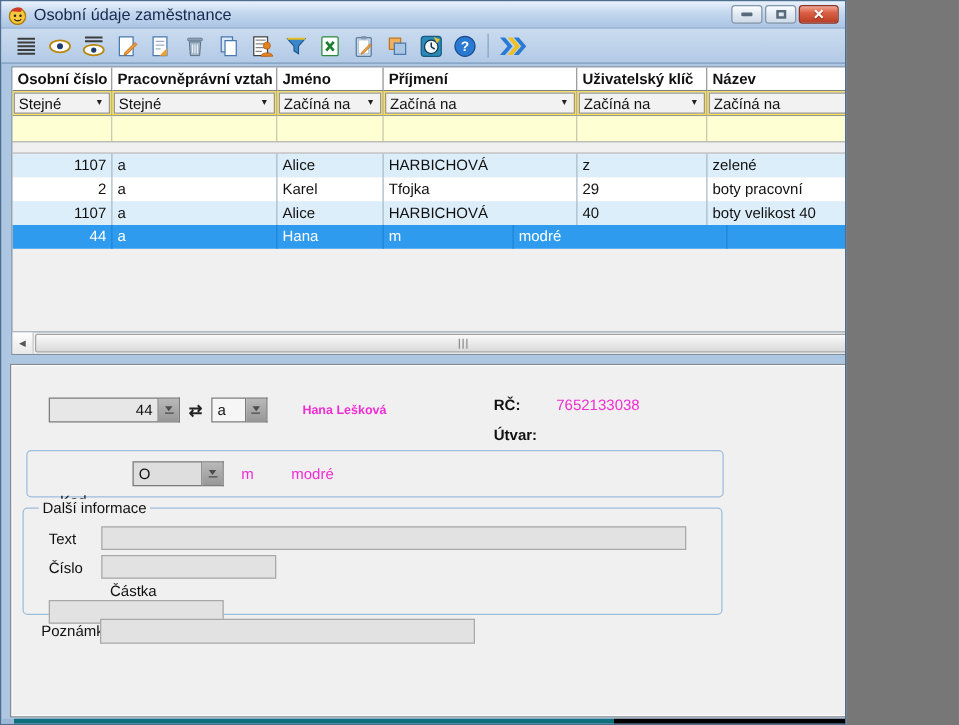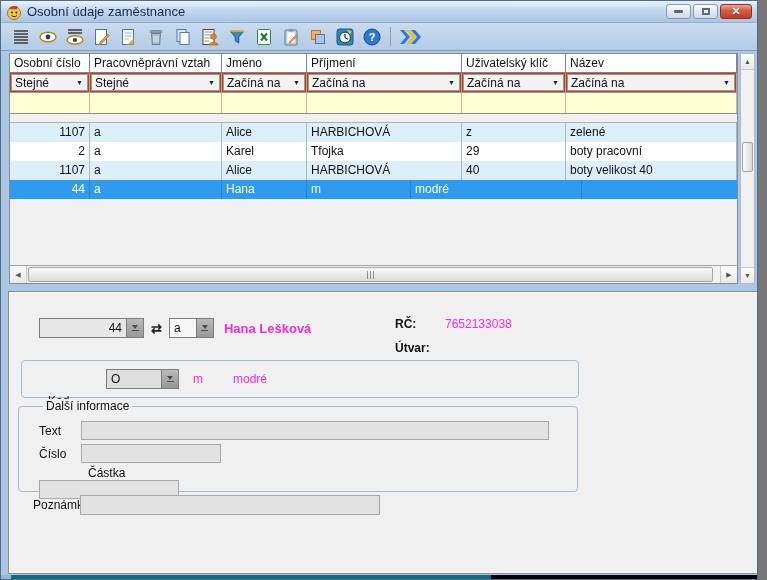--- a/index.html
+++ b/index.html
@@ -1,17 +1,17 @@
 <!DOCTYPE html>
 <html><head>
 <meta charset="utf-8">
 <style>
   html,body{margin:0;padding:0;background:#777;}
   *{box-sizing:border-box;}
-  .win{position:relative;width:758px;height:580px;background:#adc6e2;border:1px solid #4f6d8c;
+  .win{position:relative;width:677px;height:580px;background:#adc6e2;border:1px solid #4f6d8c;
        font-family:"Liberation Sans",sans-serif;font-size:12px;color:#111;overflow:hidden;}
 
   
   .titlebar{position:absolute;top:0;left:0;width:100%;height:22px;
     background:linear-gradient(#e9f2fc,#c3d7ee 45%,#abc5e4);border-bottom:1px solid #92aecf;
     display:flex;align-items:center;padding:0 5px;}
   .t-icon{width:16px;height:16px;margin-right:5px;flex:none;}
   .t-title{font-size:13px;color:#17294e;flex:1;white-space:nowrap;overflow:hidden;}
   .winbtns{display:flex;gap:2px;}
   .wbtn{height:15px;border:1px solid #8796a8;border-radius:3px;
@@ -30,23 +30,23 @@
   .tbtn{width:27px;height:24px;display:flex;align-items:center;justify-content:center;border-radius:2px;}
   .tsep{width:1px;height:19px;background:#89a3c2;margin:0 5px;flex:none;}
 
   
   .grid{position:absolute;left:8px;top:52px;width:746px;height:231px;}
   .gcols{position:absolute;left:0;top:0;width:729px;height:231px;
     border:1px solid #7e8e9e;background:#f0f0f0;overflow:hidden;}
   .c0{width:80px;}.c1{width:132px;}.c2{width:85px;}.c3{width:155px;}.c4{width:104px;}.c5{width:171px;}
   .ghead{display:flex;height:19px;}
   .hcell{background:#fff;border-right:1px solid #808080;border-bottom:1px solid #808080;
-    font-weight:normal;padding:2px 0 0 4px;white-space:nowrap;overflow:hidden;}
+    font-weight:bold;padding:2px 0 0 4px;white-space:nowrap;overflow:hidden;}
   .gfilter{display:flex;height:20px;}
-  .fcell{background:#c2410c;border-right:1px solid #a8a8a8;border-bottom:1px solid #9a9a9a;padding:1px;}
+  .fcell{background:#fde047;border-right:1px solid #a8a8a8;border-bottom:1px solid #9a9a9a;padding:1px;}
   .fdrop{height:100%;background:#f2f2f2;border:1px solid #999;display:flex;align-items:center;
     justify-content:space-between;padding:0 4px 0 3px;}
   .farrow{font-size:7px;color:#222;line-height:1;}
   .gyellow{display:flex;height:21px;border-bottom:1px solid #8d8d8d;}
   .ycell{background:#ffffd4;border-right:1px solid #bcbc9e;}
   .yinput{width:100%;height:100%;border:none;background:transparent;outline:none;
     font:12px "Liberation Sans",sans-serif;padding:0 3px;}
   .ggap{height:9px;background:#f0f0f0;border-bottom:1px solid #b0b0b0;}
   .grow{display:flex;height:19px;background:#fff;}
   .grow.alt{background:#ddeefb;}
@@ -81,30 +81,30 @@
   .nfield{height:20px;background:#e7e7e7;border:1px solid #7c7c7c;display:flex;align-items:center;
     font-size:12px;}
   .nfield.right{justify-content:flex-end;padding-right:4px;}
   .spinbtn{width:17px;height:20px;border:1px solid #7c7c7c;border-left:none;
     background:linear-gradient(#b9b9b9,#989898);display:flex;flex-direction:column;
     align-items:center;justify-content:center;}
   .spin-tri{width:0;height:0;border-left:3px solid transparent;border-right:3px solid transparent;
     border-top:4px solid #4b4b4b;}
   .spin-bar{width:7px;height:1px;background:#4b4b4b;margin-top:1px;}
   .swap{margin:0 7px;font-size:13px;font-weight:bold;color:#222;line-height:1;}
-  .empname{margin-left:10px;font-weight:bold;font-size:13px;}
+  .empname{margin-left:28px;font-weight:bold;font-size:10px;}
   .rcblk{position:absolute;left:386px;top:20px;line-height:24px;}
   .rclab{display:inline-block;width:50px;font-weight:bold;}
   .kodbox{position:absolute;left:12px;top:68px;width:558px;height:38px;border:1px solid #9cbcdc;
     border-radius:4px;display:flex;align-items:center;padding-left:26px;}
   .kodlab{width:58px;margin-top:43px;}
   .kfield{width:56px;background:#dedede;padding-left:4px;}
   .infobox{position:absolute;left:9px;top:114px;width:560px;height:86px;border:1px solid #9cbcdc;
     border-radius:4px;}
-  .boxlabel{position:absolute;top:-8px;left:12px;background:#f0f0f0;padding:0 3px;font-size:12px;margin-left:12px;}
+  .boxlabel{position:absolute;top:-8px;left:12px;background:#f0f0f0;padding:0 3px;font-size:12px;}
   .irow{position:absolute;left:20px;display:flex;align-items:center;}
   .ilabel{width:42px;}
   .tfield{height:19px;background:#e2e2e2;border:1px solid #a8a8a8;}
   .w-long{width:468px;}.w-short{width:140px;}.w-mid{width:300px;}
   .pozrow{position:absolute;left:24px;top:203px;display:flex;align-items:center;}
   .plabel{width:47px;}
 
   .bstrip{position:absolute;left:0;bottom:0;width:100%;height:4px;
     background:linear-gradient(90deg,#9ab8d8 0,#9ab8d8 10px,#0f6f7d 10px,#0f6f7d 490px,#000 490px,#000 756px,#9ab8d8 756px);}
 </style>

